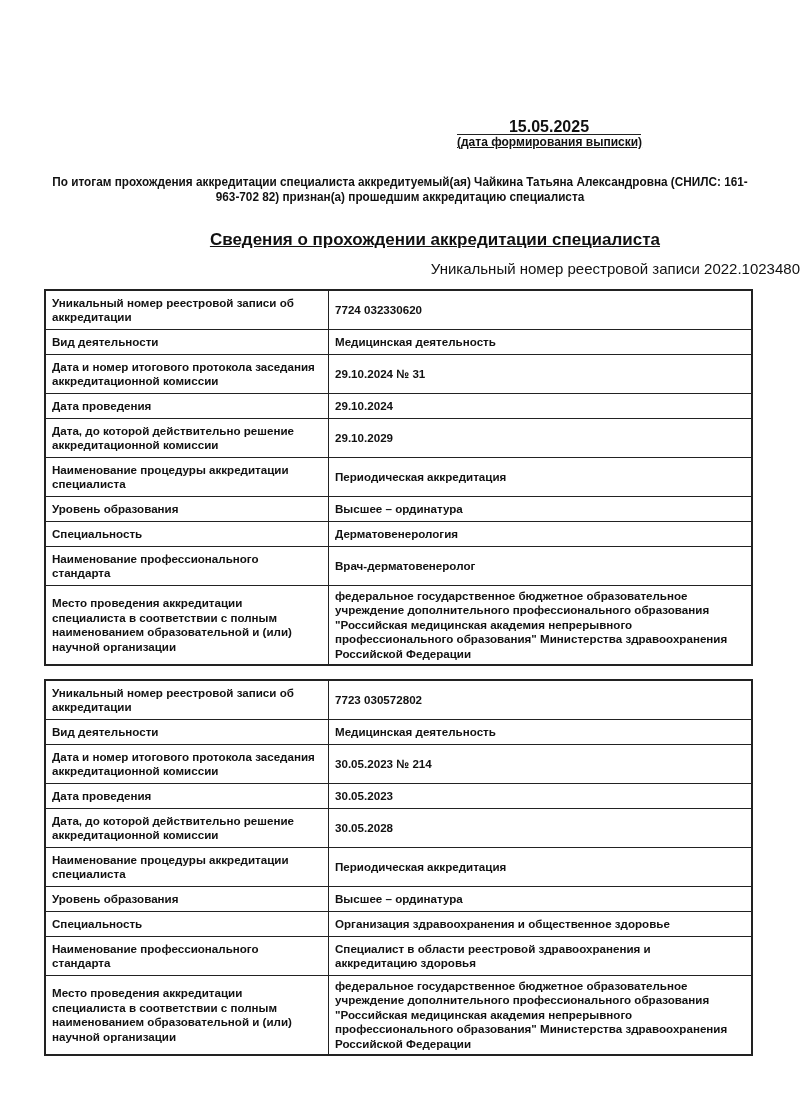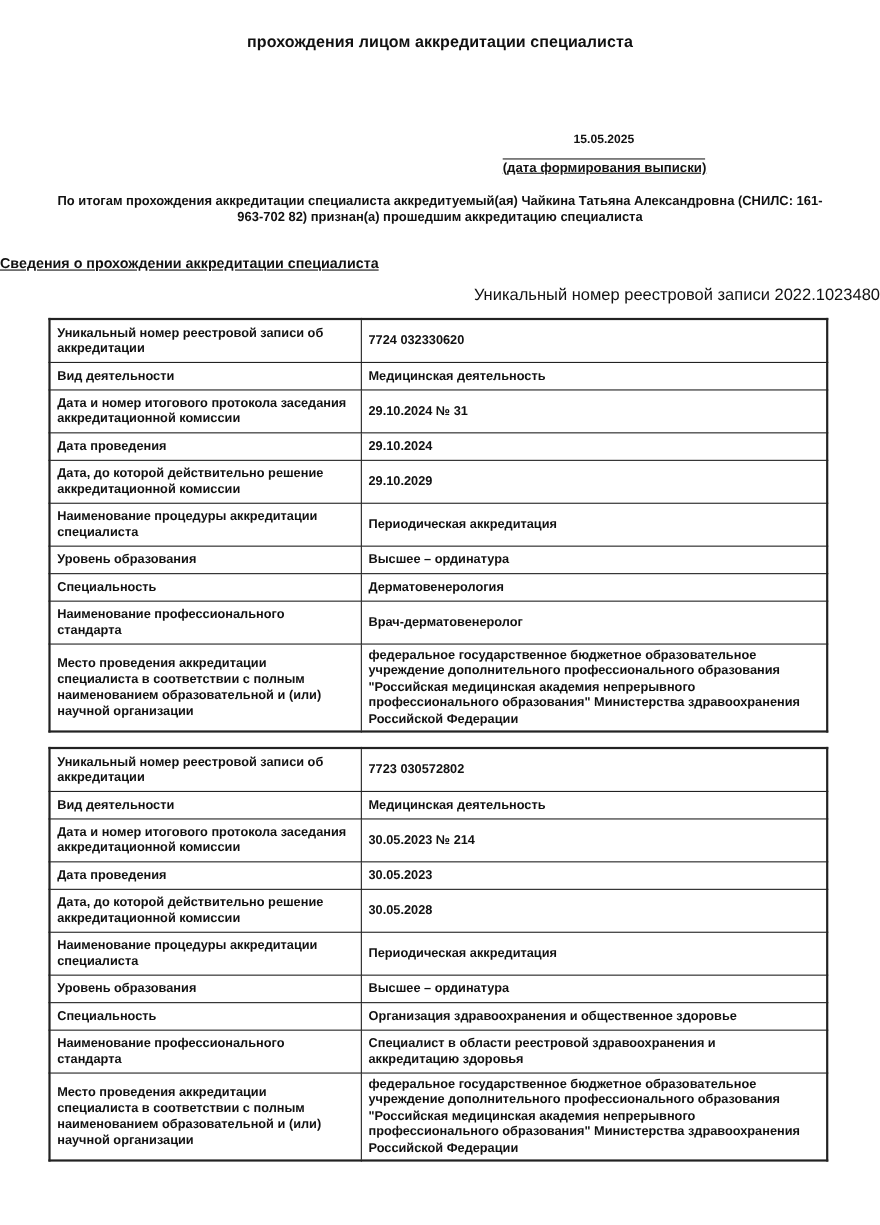--- a/index.html
+++ b/index.html
@@ -29,24 +29,24 @@
   .title div { white-space: nowrap; }
   .date-block {
     position: absolute;
     left: 457px;
     width: 184px;
     top: 120px;
     text-align: center;
     font-weight: bold;
   }
   .date-value {
-    font-size: 11px;
+    font-size: 16px;
     line-height: 14px;
     border-bottom: 1.5px solid #222;
-    padding-bottom: 10px;
+    padding-bottom: 0;
   }
   .date-caption {
     font-size: 12px;
     line-height: 15px;
     white-space: nowrap;
     text-decoration: underline;
   }
   .intro {
     position: absolute;
     left: 40px;
@@ -57,23 +57,23 @@
     font-size: 12px;
     line-height: 15px;
     transform-origin: center top;
   }
   .intro div { white-space: nowrap; }
   .subheading {
     position: absolute;
     left: 0;
     width: 660px;
     top: 233px;
-    text-align: left;
-    font-weight: bold;
-    font-size: 13px;
+    text-align: right;
+    font-weight: bold;
+    font-size: 17px;
     line-height: 14px;
   }
   .subheading span {
     text-decoration: underline;
   }
   .record-heading {
     position: absolute;
     left: 0;
     width: 800px;
     top: 260px;
@@ -103,21 +103,20 @@
   table.acc tr.h1 td { height: 24px; }
   table.acc tr.h2 td { height: 38px; }
   table.acc tr.h5 td { height: 78px; }
   #table-1 { top: 289px; }
   #table-2 { top: 679px; }
 </style>
 </head>
 <body>
 
 <div class="title">
-  <div>прохождения лицом аккредитации специалиста</div>
 </div>
 
 <div class="date-block">
   <div class="date-value">15.05.2025</div>
   <div class="date-caption">(дата формирования выписки)</div>
 </div>
 
 <div class="intro" id="intro">
   <div style="transform: scaleX(0.980556); transform-origin: center center;">По итогам прохождения аккредитации специалиста аккредитуемый(ая) Чайкина Татьяна Александровна (СНИЛС: 161-</div>
   <div style="transform: scaleX(0.980556); transform-origin: center center;">963-702 82) признан(а) прошедшим аккредитацию специалиста</div>

